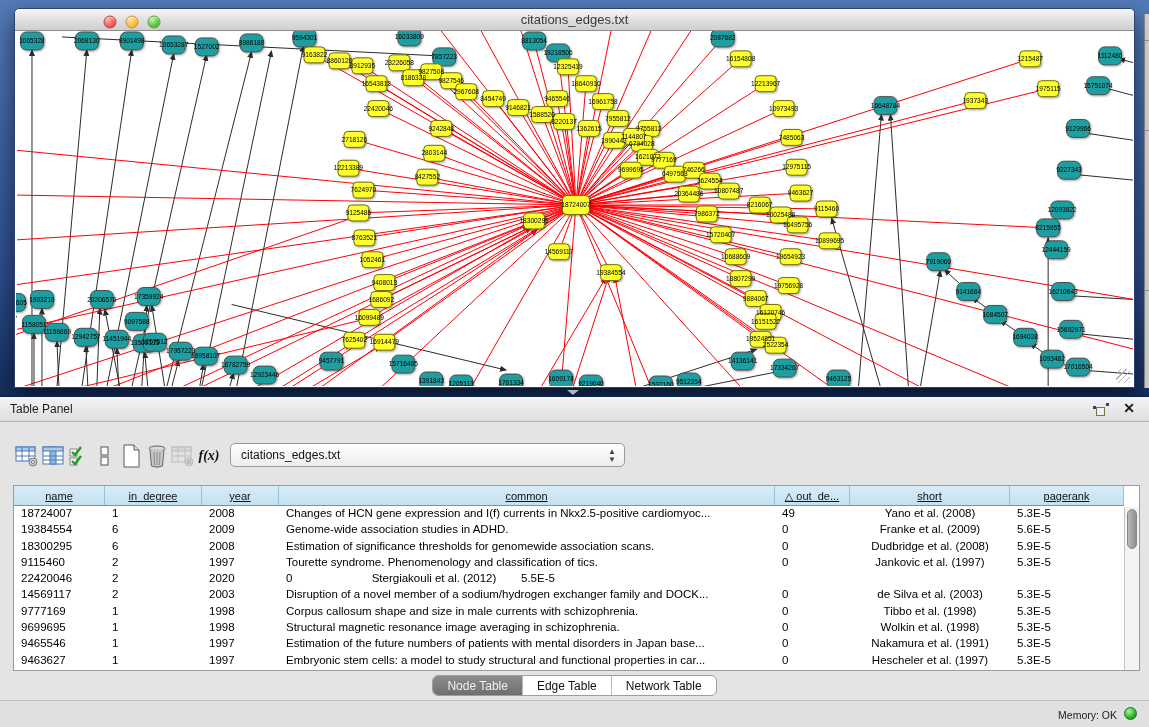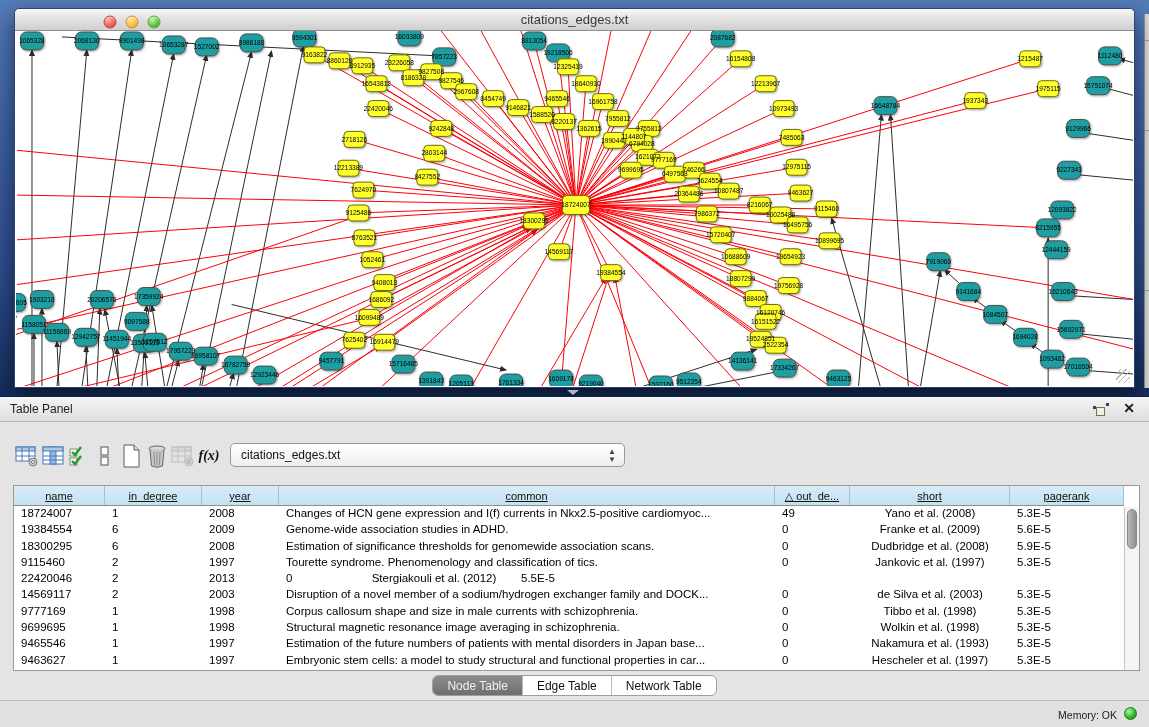--- a/index.html
+++ b/index.html
@@ -686,21 +686,21 @@
               <div class="tcell" style="width: 97px;">2</div>
               <div class="tcell" style="width: 77px;">1997</div>
               <div class="tcell" style="width: 496px;">Tourette syndrome. Phenomenology and classification of tics.</div>
               <div class="tcell" style="width: 75px;">0</div>
               <div class="tcell center" style="width: 160px;">Jankovic et al. (1997)</div>
               <div class="tcell" style="width: 114px;">5.3E-5</div>
             </div>
             <div class="trow">
               <div class="tcell" style="width: 91px;">22420046</div>
               <div class="tcell" style="width: 97px;">2</div>
-              <div class="tcell" style="width: 77px;">2013</div>
+              <div class="tcell" style="width: 77px;">2020</div>
               <div class="tcell" style="width: 75px;">0</div>
               <div class="tcell center" style="width: 160px;">Stergiakouli et al. (2012)</div>
               <div class="tcell" style="width: 114px;">5.5E-5</div>
             </div>
             <div class="trow">
               <div class="tcell" style="width: 91px;">14569117</div>
               <div class="tcell" style="width: 97px;">2</div>
               <div class="tcell" style="width: 77px;">2003</div>
               <div class="tcell" style="width: 496px;">Disruption of a novel member of a sodium/hydrogen exchanger family and DOCK...</div>
               <div class="tcell" style="width: 75px;">0</div>
@@ -724,21 +724,21 @@
               <div class="tcell" style="width: 75px;">0</div>
               <div class="tcell center" style="width: 160px;">Wolkin et al. (1998)</div>
               <div class="tcell" style="width: 114px;">5.3E-5</div>
             </div>
             <div class="trow">
               <div class="tcell" style="width: 91px;">9465546</div>
               <div class="tcell" style="width: 97px;">1</div>
               <div class="tcell" style="width: 77px;">1997</div>
               <div class="tcell" style="width: 496px;">Estimation of the future numbers of patients with mental disorders in Japan base...</div>
               <div class="tcell" style="width: 75px;">0</div>
-              <div class="tcell center" style="width: 160px;">Nakamura et al. (1993)</div>
+              <div class="tcell center" style="width: 160px;">Nakamura et al. (1991)</div>
               <div class="tcell" style="width: 114px;">5.3E-5</div>
             </div>
             <div class="trow">
               <div class="tcell" style="width: 91px;">9463627</div>
               <div class="tcell" style="width: 97px;">1</div>
               <div class="tcell" style="width: 77px;">1997</div>
               <div class="tcell" style="width: 496px;">Embryonic stem cells: a model to study structural and functional properties in car...</div>
               <div class="tcell" style="width: 75px;">0</div>
               <div class="tcell center" style="width: 160px;">Hescheler et al. (1997)</div>
               <div class="tcell" style="width: 114px;">5.3E-5</div>

